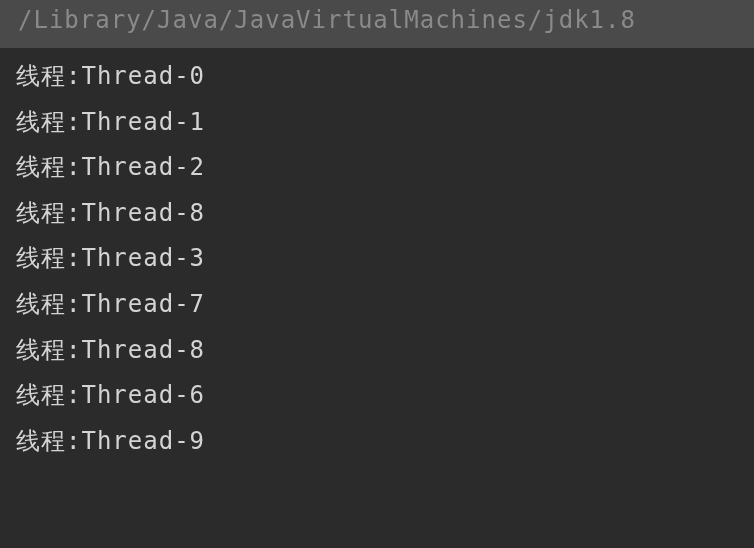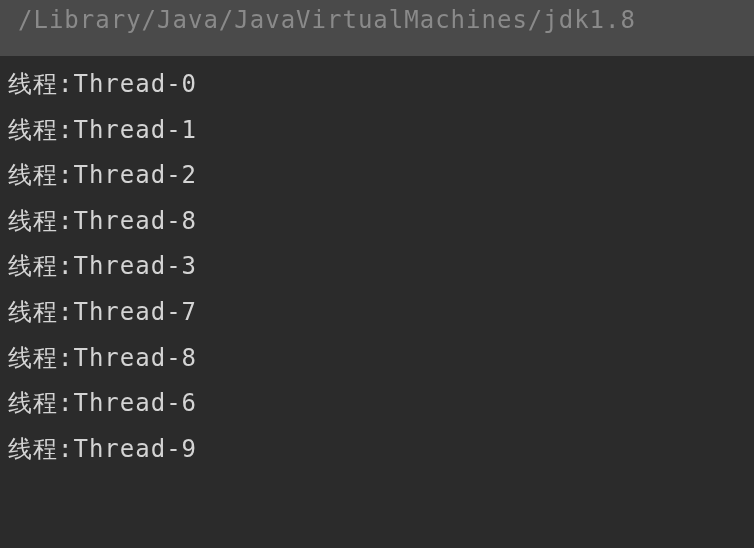--- a/index.html
+++ b/index.html
@@ -14,25 +14,25 @@
       font-family: "Menlo", "Monaco", "Consolas", monospace;
       font-size: 24px;
       overflow: hidden;
     }
     .header-line {
       background-color: #4a4a4a;
       color: #8a8a8a;
       padding: 4px 18px;
       white-space: nowrap;
       letter-spacing: 1px;
-      height: 56px;
+      height: 48px;
       line-height: 32px;
     }
     .output-area {
-      padding: 6px 8px;
+      padding: 6px 16px;
     }
     .output-line {
       color: #d4d4d4;
       line-height: 1.9;
       white-space: pre;
       letter-spacing: 1px;
     }
   </style>
 </head>
 <body>

